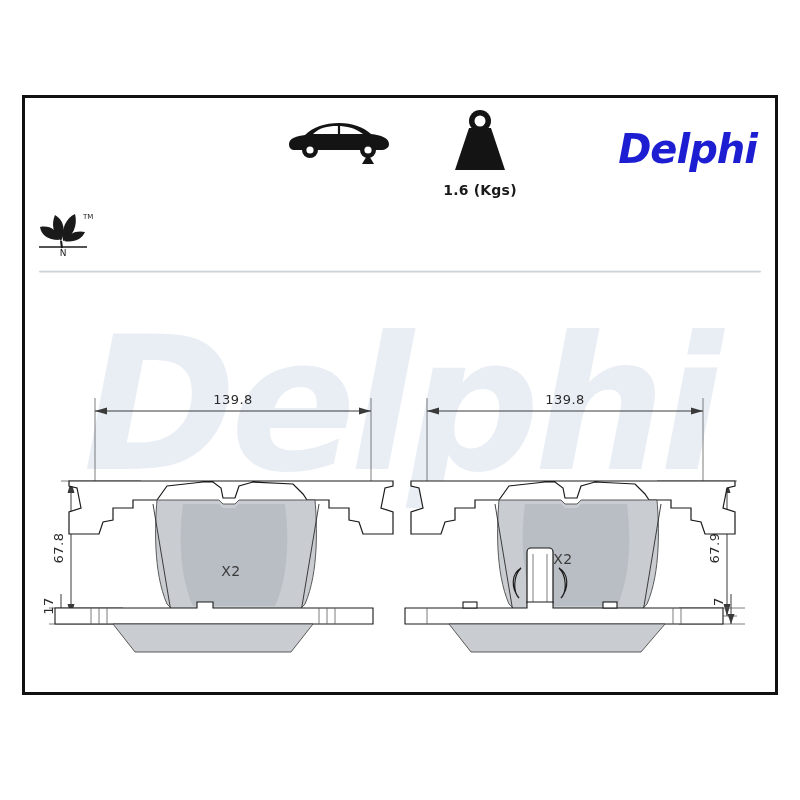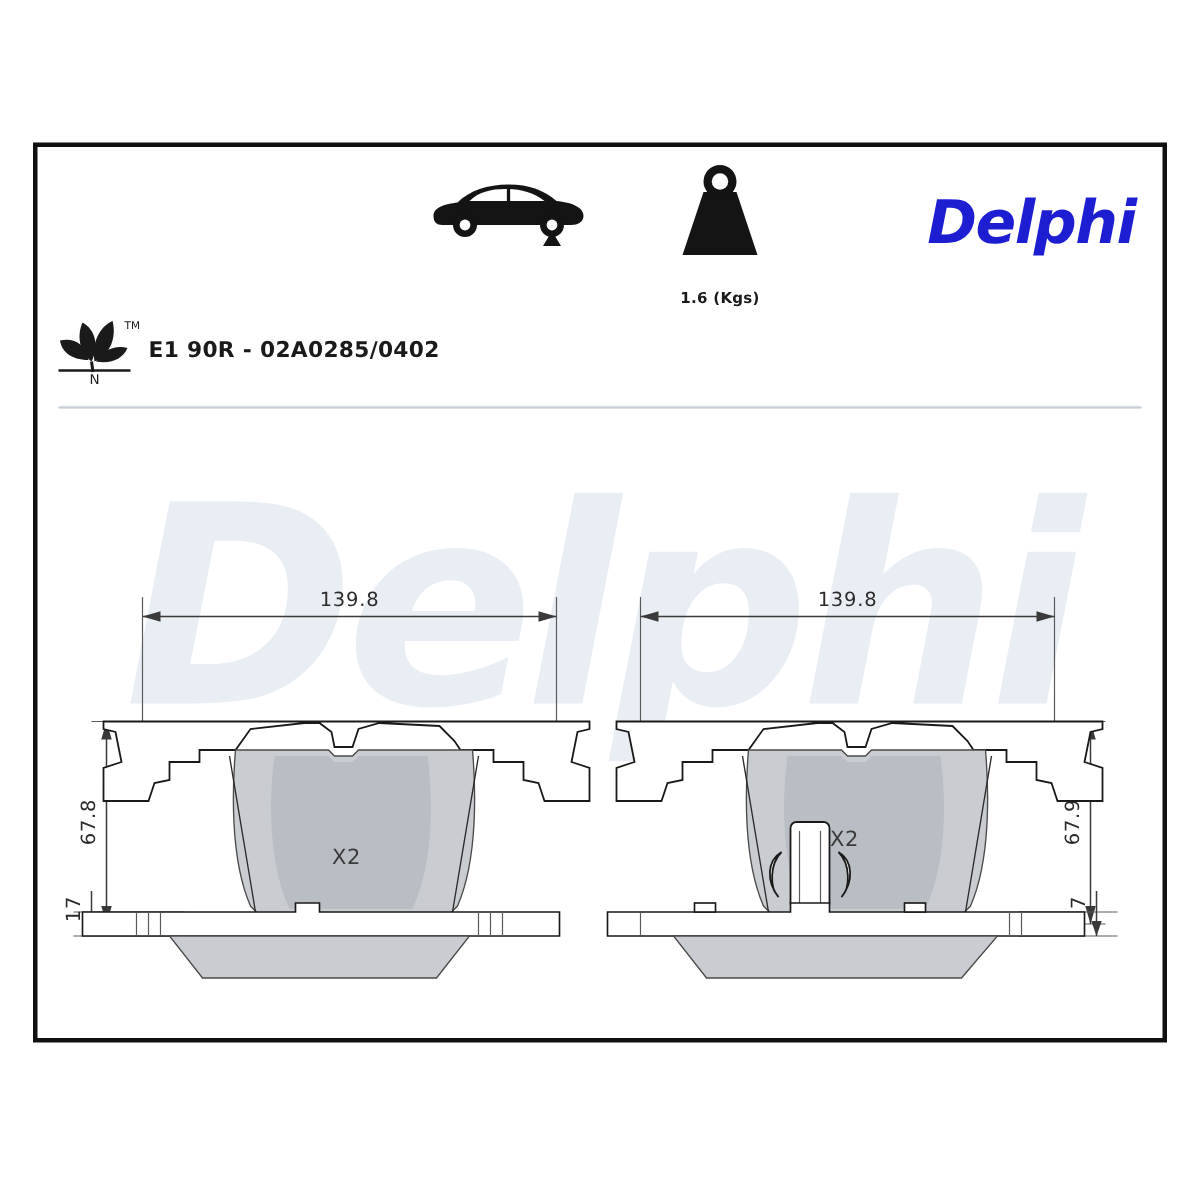--- a/index.html
+++ b/index.html
@@ -59,21 +59,21 @@
   #eco-code{
     font-size:14.5px;font-weight:bold;color:#1a1a1a;margin-left:10px;letter-spacing:.2px;
   }
 
   
   #car-icon{position:absolute;left:258px;top:16px;width:112px;height:52px;}
   
   #weight-wrap{position:absolute;left:400px;top:8px;width:110px;text-align:center;}
   #weight-icon{width:66px;height:72px;margin:0 auto;display:block;}
   #weight-label{
-    font-size:10px;font-weight:bold;color:#1a1a1a;margin-top:16px;letter-spacing:.2px;
+    font-size:14px;font-weight:bold;color:#1a1a1a;margin-top:4px;letter-spacing:.2px;
   }
 
   
   #brand{
     position:absolute;right:18px;top:28px;
     font-family:"DejaVu Sans", sans-serif;
     font-weight:bold;font-style:italic;
     font-size:40px;
     letter-spacing:-1px;
     color:#1d1dd2;
@@ -147,21 +147,20 @@
 
           <path d="M24 31 L25 38" stroke="#1a1a1a" stroke-width="2" fill="none"></path>
 
           <line x1="2" y1="37" x2="50" y2="37" stroke="#1a1a1a" stroke-width="1.6"></line>
 
           <text x="26" y="46" text-anchor="middle" font-family="DejaVu Sans, sans-serif" font-size="9" fill="#1a1a1a">N</text>
 
           <text x="46" y="9" font-family="DejaVu Sans, sans-serif" font-size="7" fill="#1a1a1a">TM</text>
         </svg>
       </div>
-      <div id="eco-code">E1 90R - 02A0285/0402</div>
     </div>
 
     <div id="car-icon">
       <svg width="112" height="52" viewBox="0 0 112 52" aria-hidden="true">
         <path d="M6 30 C6 24 14 22 22 21 C30 13 42 9 56 9 C70 9 80 13 88 20
                  C98 21 106 24 106 30 C106 34 102 36 98 36 L12 36 C8 36 6 34 6 30 Z" fill="#141414"></path>
 
         <path d="M30 20 C36 14 44 12 54 12 C64 12 72 14 80 20 Z" fill="#ffffff"></path>
         <line x1="56" y1="12" x2="56" y2="20" stroke="#141414" stroke-width="2.2"></line>
 

